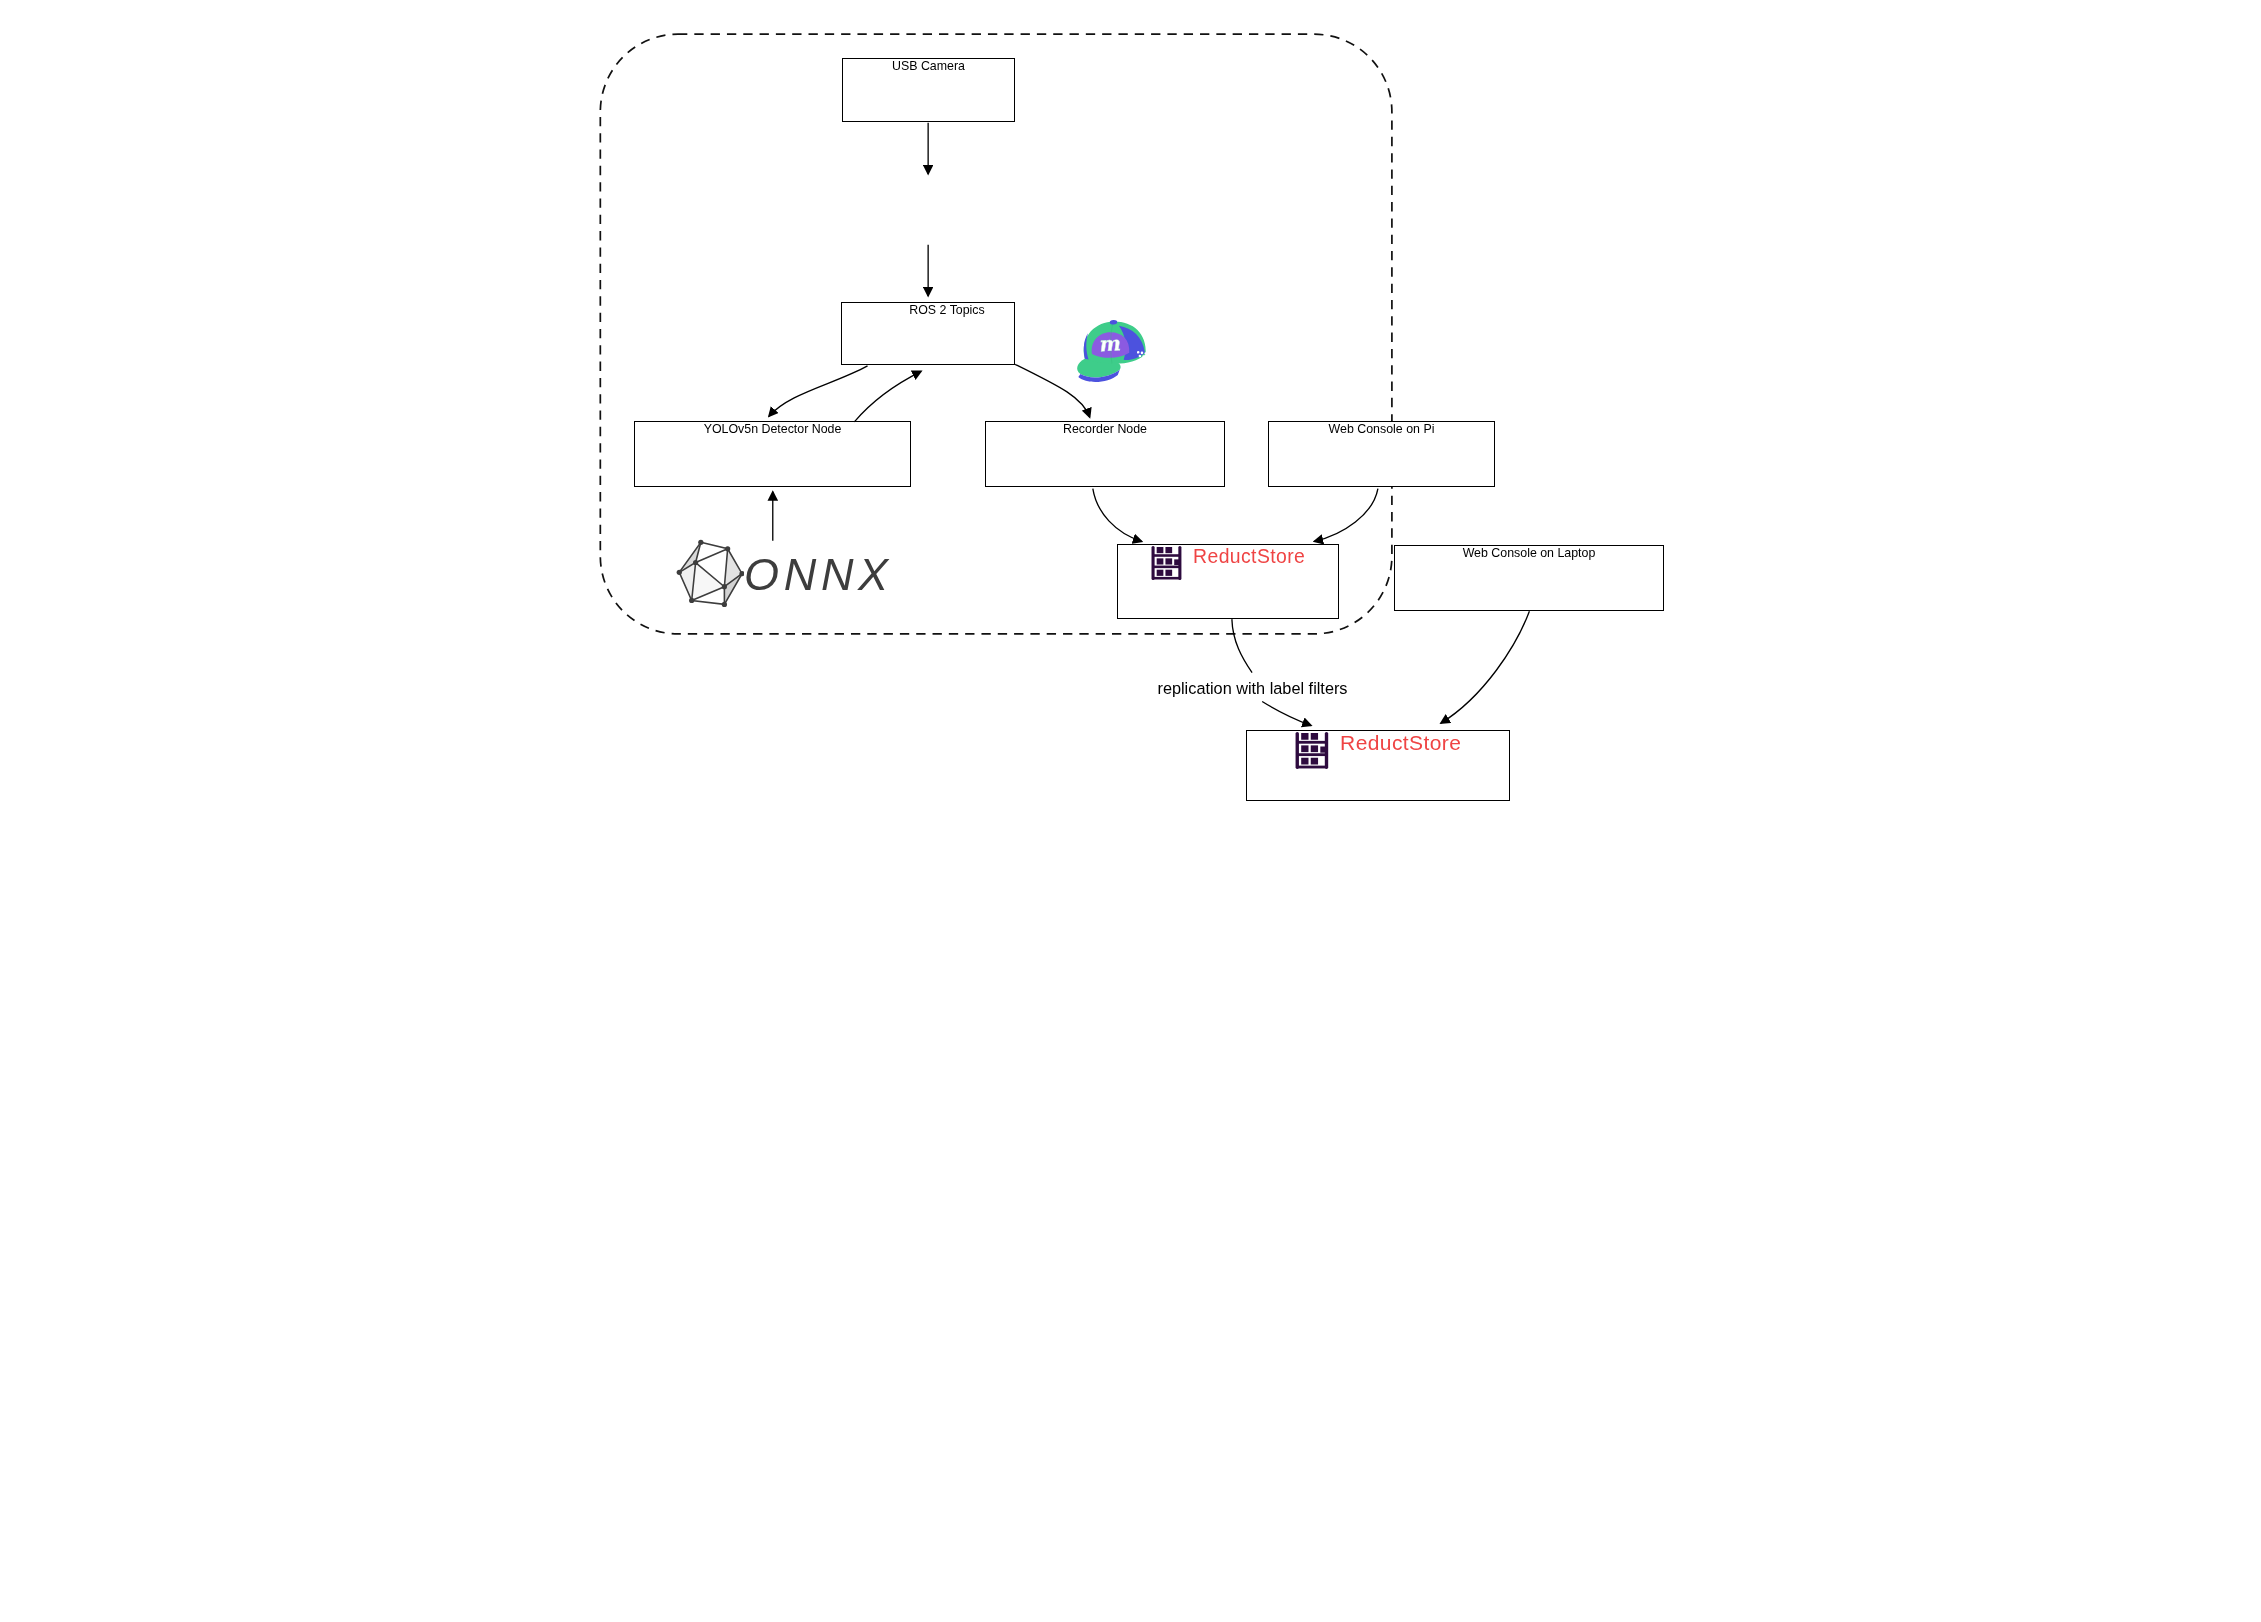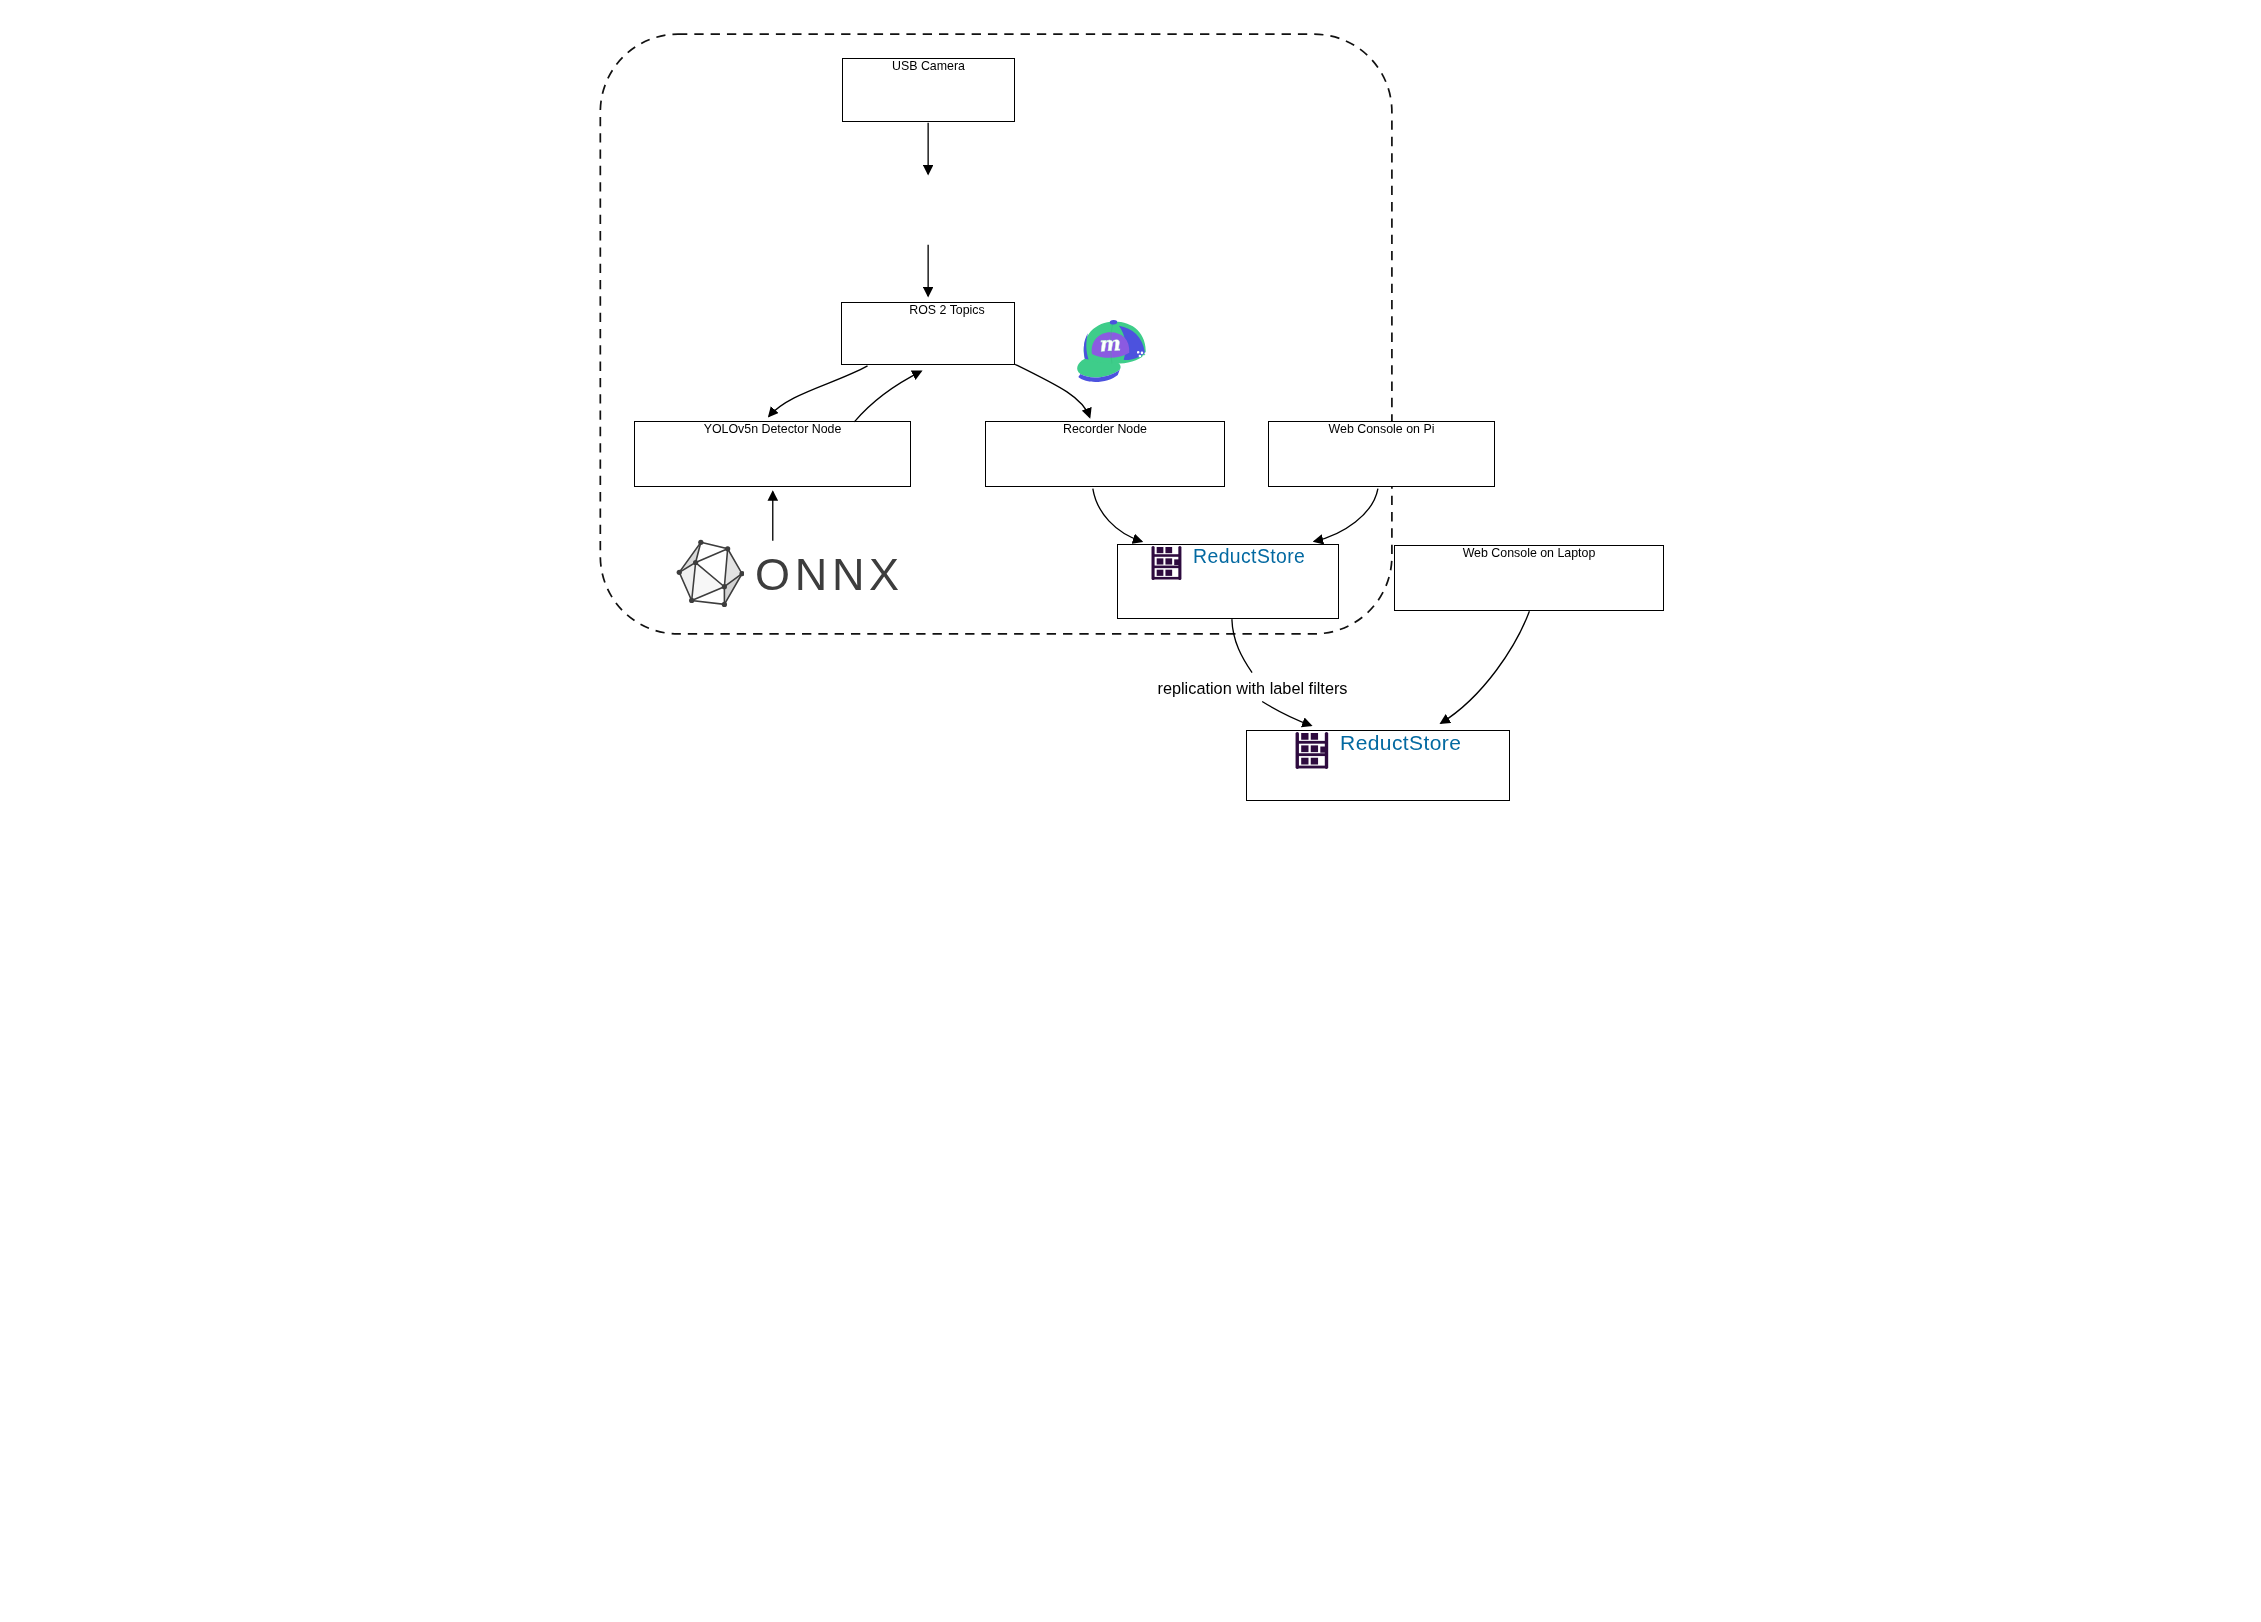--- a/index.html
+++ b/index.html
@@ -21,35 +21,35 @@
     background:#ffffff;
     border:1.9px solid #000000;
     display:flex;align-items:flex-start;justify-content:center;
     box-sizing:border-box;
     font-size:12.4px;color:#000000;
     text-align:center;
   }
   .node .node-label{padding:0 4.7px;}
   .logo-node{gap:9.3px;}
   .reduct-text{
-    color:#0369a1;
+    color:#ef4444;
     font-size:19.4px;
     letter-spacing:0.4px;
   }
   .reduct-text.big{font-size:21px;}
   .free-label{
     position:absolute;
     color:#000000;
     text-align:center;
     white-space:nowrap;
   }
   .edge-label{font-size:16.3px;z-index:4;}
   .onnx-wrap{
     position:absolute;left:111px;top:539px;
-    display:flex;align-items:center;gap:11px;z-index:2;
+    display:flex;align-items:center;z-index:2;font-style:italic;
   }
   .onnx-text{
     font-size:45px;
     font-weight:300;
     letter-spacing:4.7px;
     color:#3d3d3d;
     line-height:68px;
   }
   .cap-wrap{
     position:absolute;left:509px;top:317px;width:82px;height:67px;

